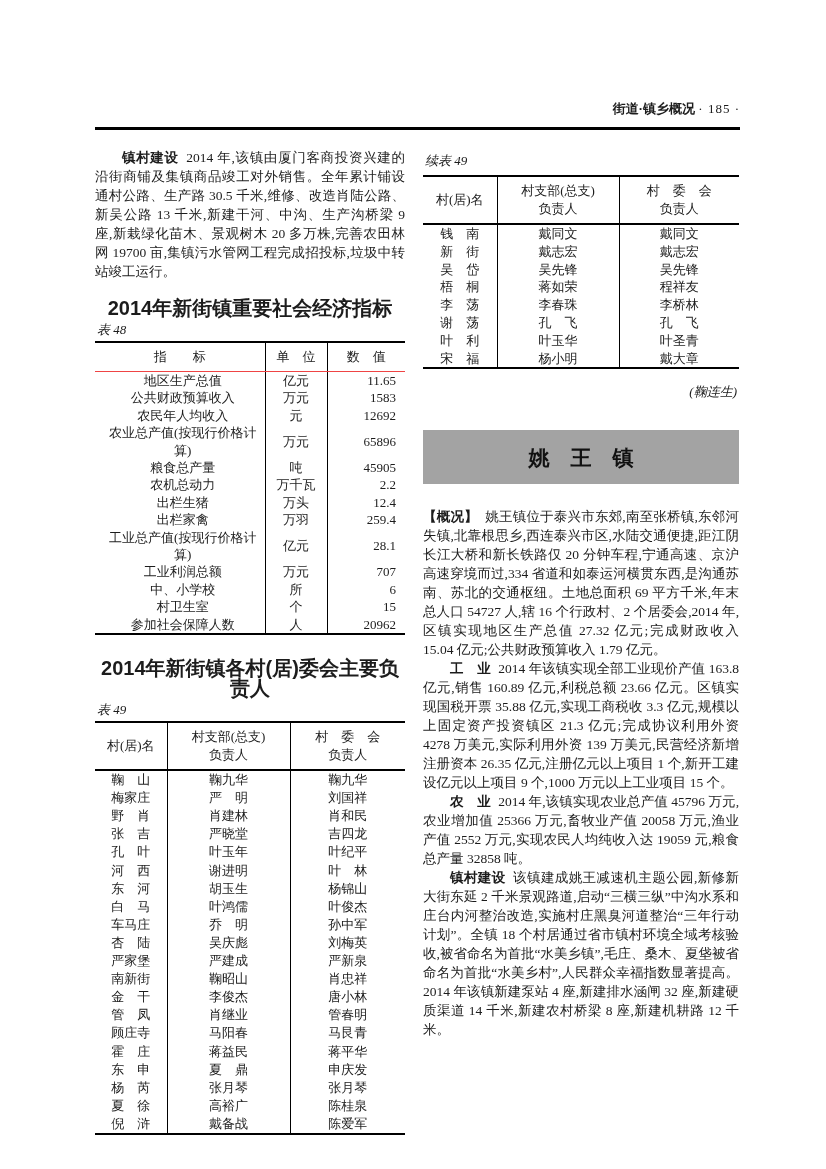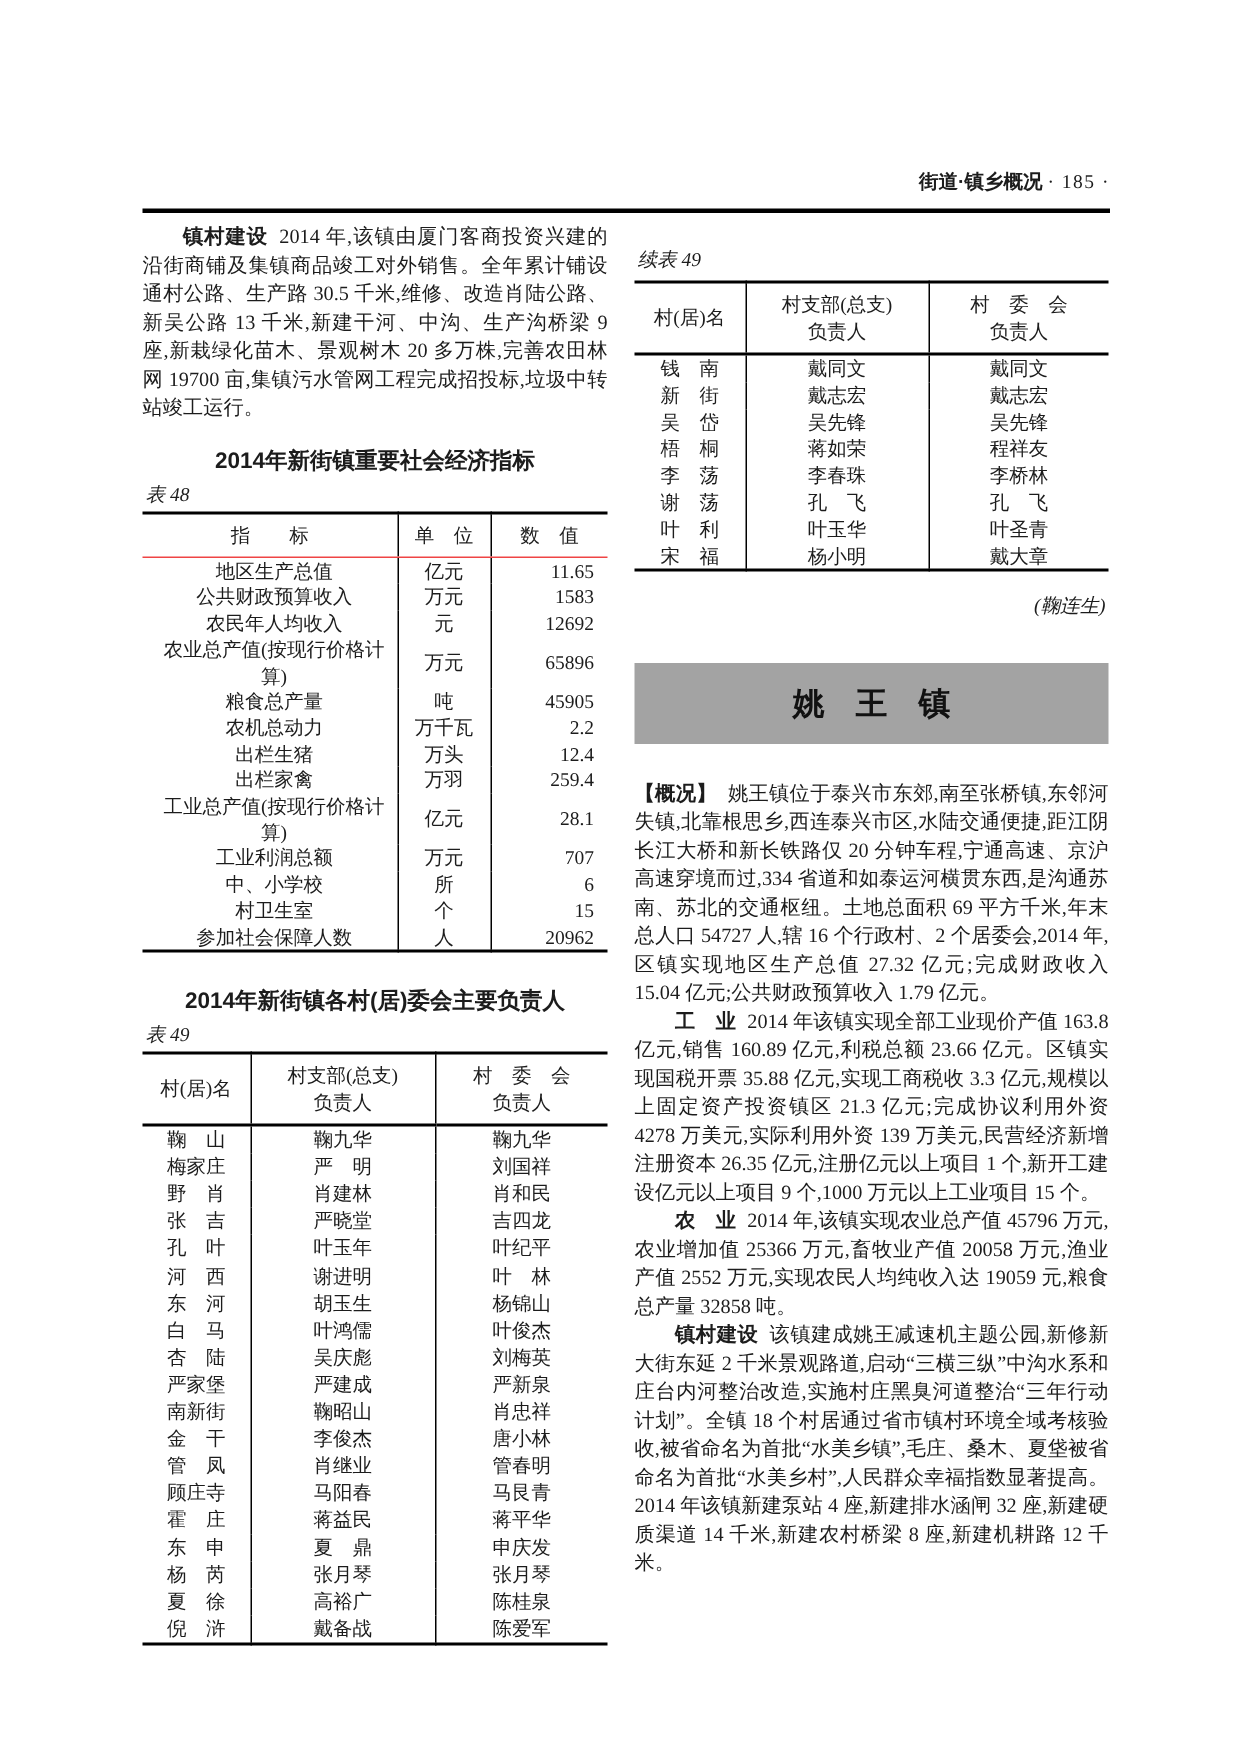--- a/index.html
+++ b/index.html
@@ -6,42 +6,42 @@
   body{
     width:826px;height:1169px;position:relative;background:#ffffff;
     font-family:"Liberation Serif","DejaVu Serif",serif;
     color:#1c1c1c;
     -webkit-font-smoothing:antialiased;
   }
   .page{position:absolute;left:0;top:0;width:826px;height:1169px;overflow:hidden;}
 
   
   .running-head{
-    position:absolute;left:95px;top:112px;width:645px;
+    position:absolute;left:95px;top:100px;width:645px;
     text-align:right;font-size:13px;
     border-bottom:3px solid #000;padding-bottom:9px;
   }
   .running-head .sec{font-family:"Liberation Sans","DejaVu Sans",sans-serif;font-weight:bold;}
   .running-head .pg{font-size:13px;letter-spacing:1px;}
 
   
   .col{position:absolute;top:148px;font-size:13.5px;line-height:19px;}
   .col-left{left:95px;width:310px;}
   .col-right{left:423px;width:316px;}
 
   p.body-text{margin:0;text-align:justify;text-justify:inter-ideograph;}
   p.indent{text-indent:2em;}
   .lead{font-weight:bold;font-family:"Liberation Sans","DejaVu Sans",sans-serif;margin-right:.55em;}
 
   .tbl-title{
-    margin:17px 0 3px 0;text-align:center;font-size:15px;line-height:20px;
+    margin:17px 0 3px 0;text-align:center;font-size:20px;line-height:20px;
     font-family:"Liberation Sans","DejaVu Sans",sans-serif;font-weight:bold;
   }
   .tbl-label{font-style:italic;font-size:13px;line-height:17px;margin:2px 0 3px 2px;}
-  .tbl-label.cont{margin:16px 0 6px 2px;}
+  .tbl-label.cont{margin:4px 0 6px 2px;}
 
   table{border-collapse:collapse;width:100%;table-layout:fixed;}
   table{border-top:2px solid #000;border-bottom:2px solid #000;}
   th,td{font-weight:normal;padding:0;font-size:13px;}
   th{white-space:pre-line;text-align:center;line-height:18px;}
   .t48 th{border-bottom:1px solid #ef4444;height:28px;}
   .t49 th{border-bottom:2px solid #000;height:46px;}
   .t48 th:nth-child(2),.t48 td:nth-child(2),
   .t48 th:nth-child(3),.t48 td:nth-child(3),
   .t49 th:nth-child(2),.t49 td:nth-child(2),
@@ -219,20 +219,25 @@
             <td>东　河</td>
             <td>胡玉生</td>
             <td>杨锦山</td>
           </tr>
           <tr>
             <td>白　马</td>
             <td>叶鸿儒</td>
             <td>叶俊杰</td>
           </tr>
           <tr>
+            <td>车马庄</td>
+            <td>乔　明</td>
+            <td>孙中军</td>
+          </tr>
+          <tr>
             <td>杏　陆</td>
             <td>吴庆彪</td>
             <td>刘梅英</td>
           </tr>
           <tr>
             <td>严家堡</td>
             <td>严建成</td>
             <td>严新泉</td>
           </tr>
           <tr>

